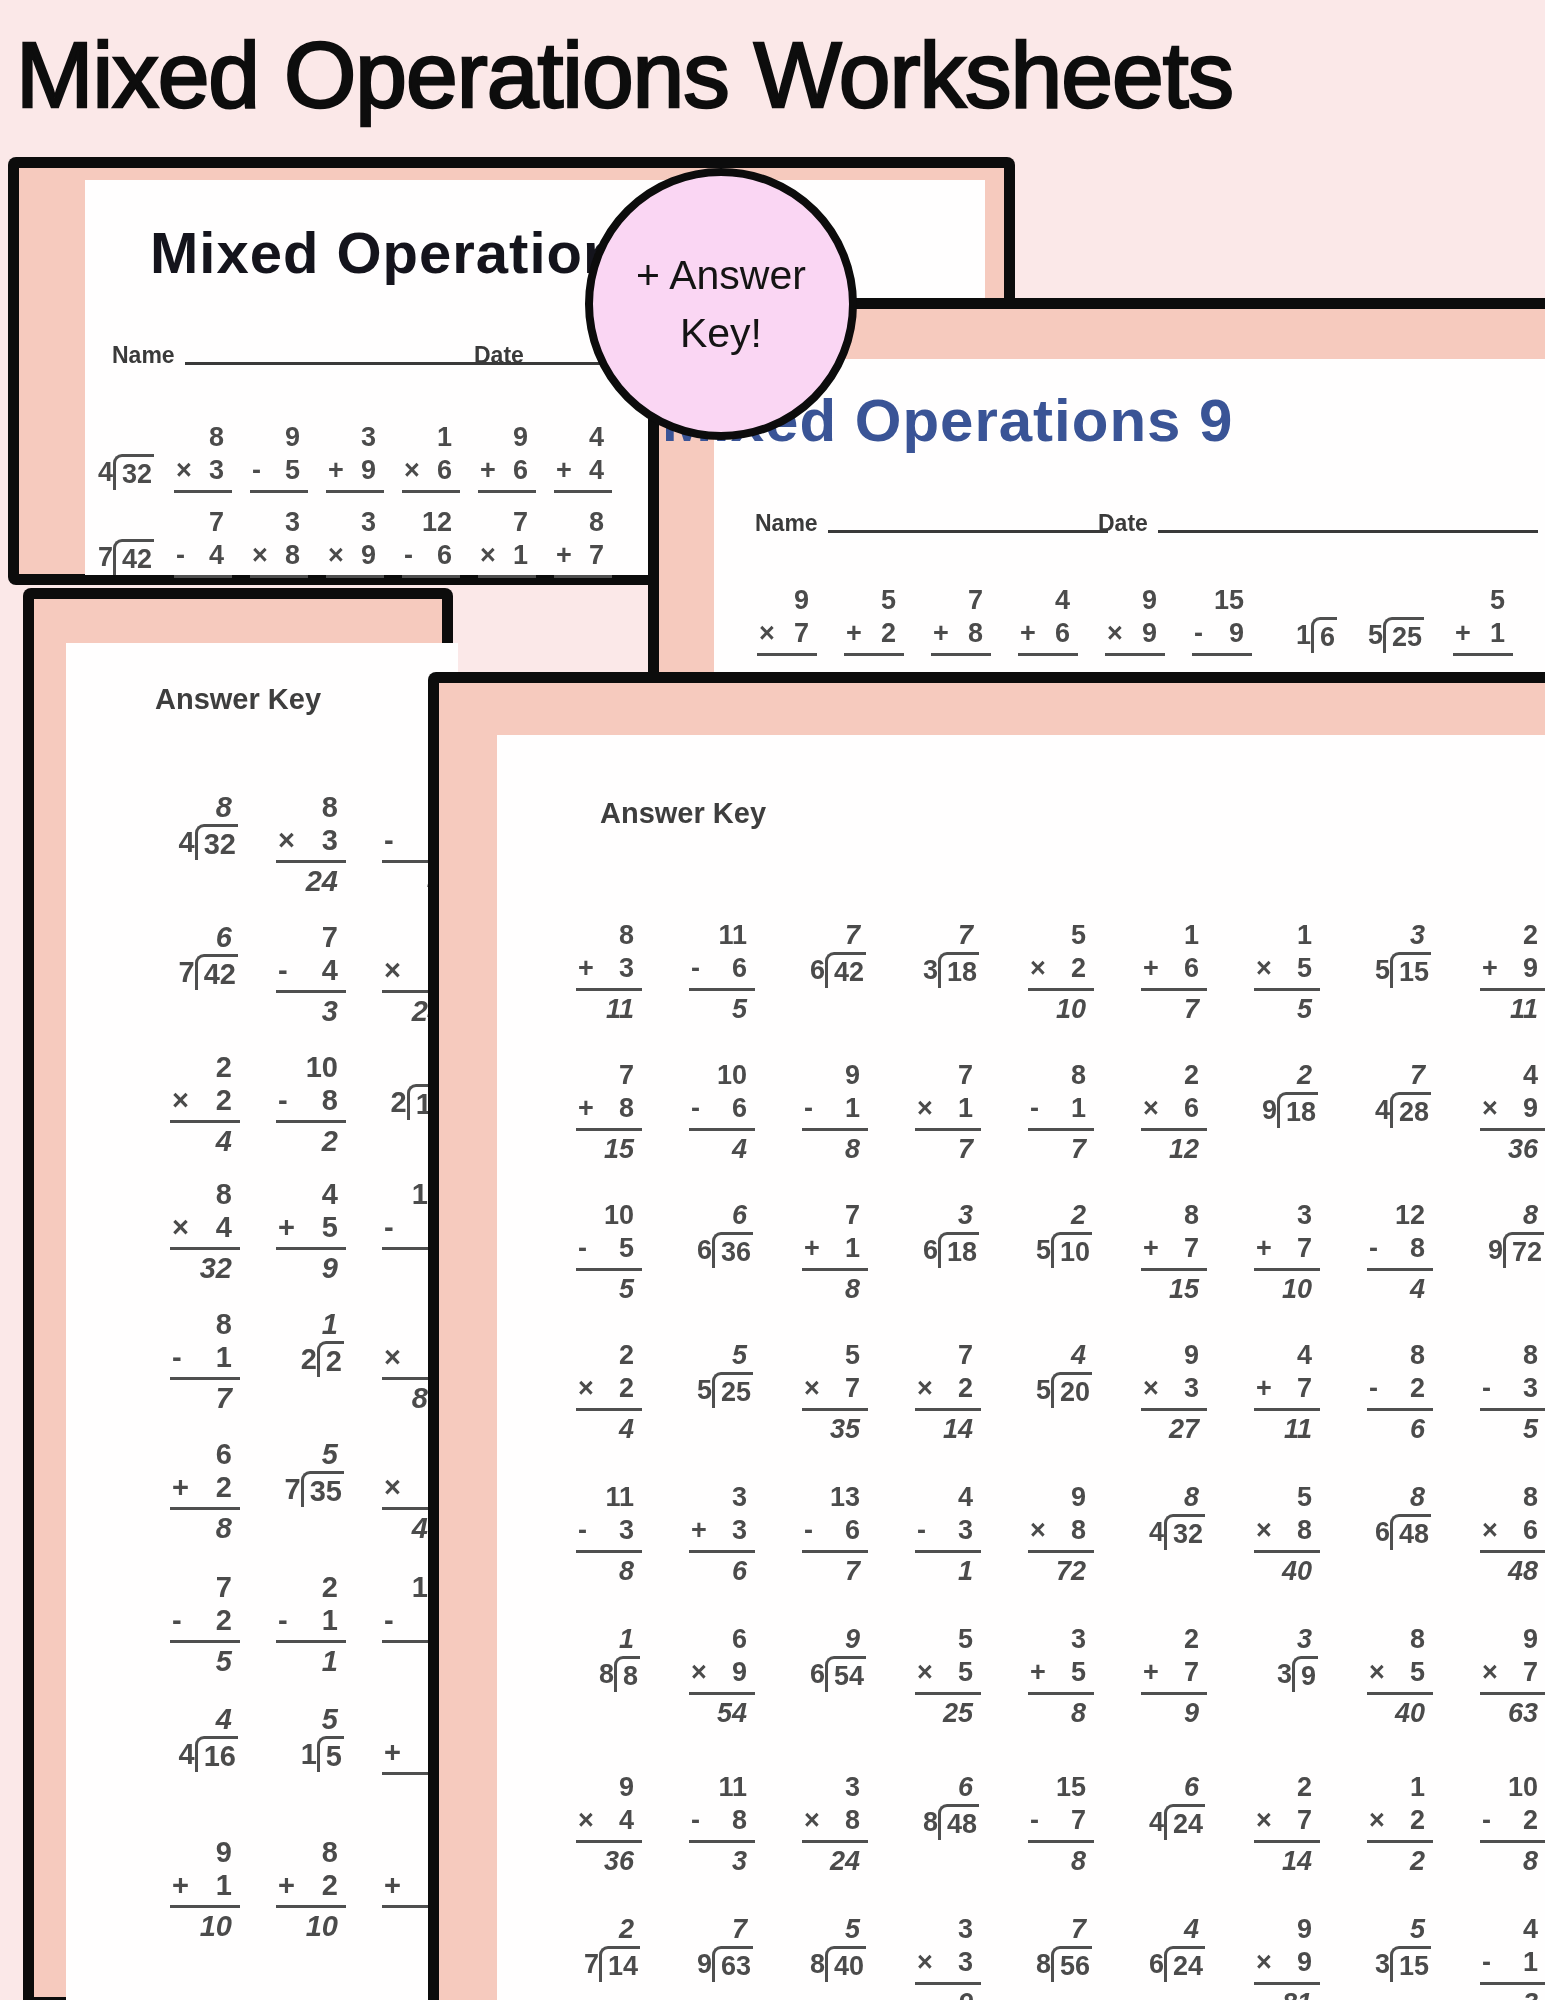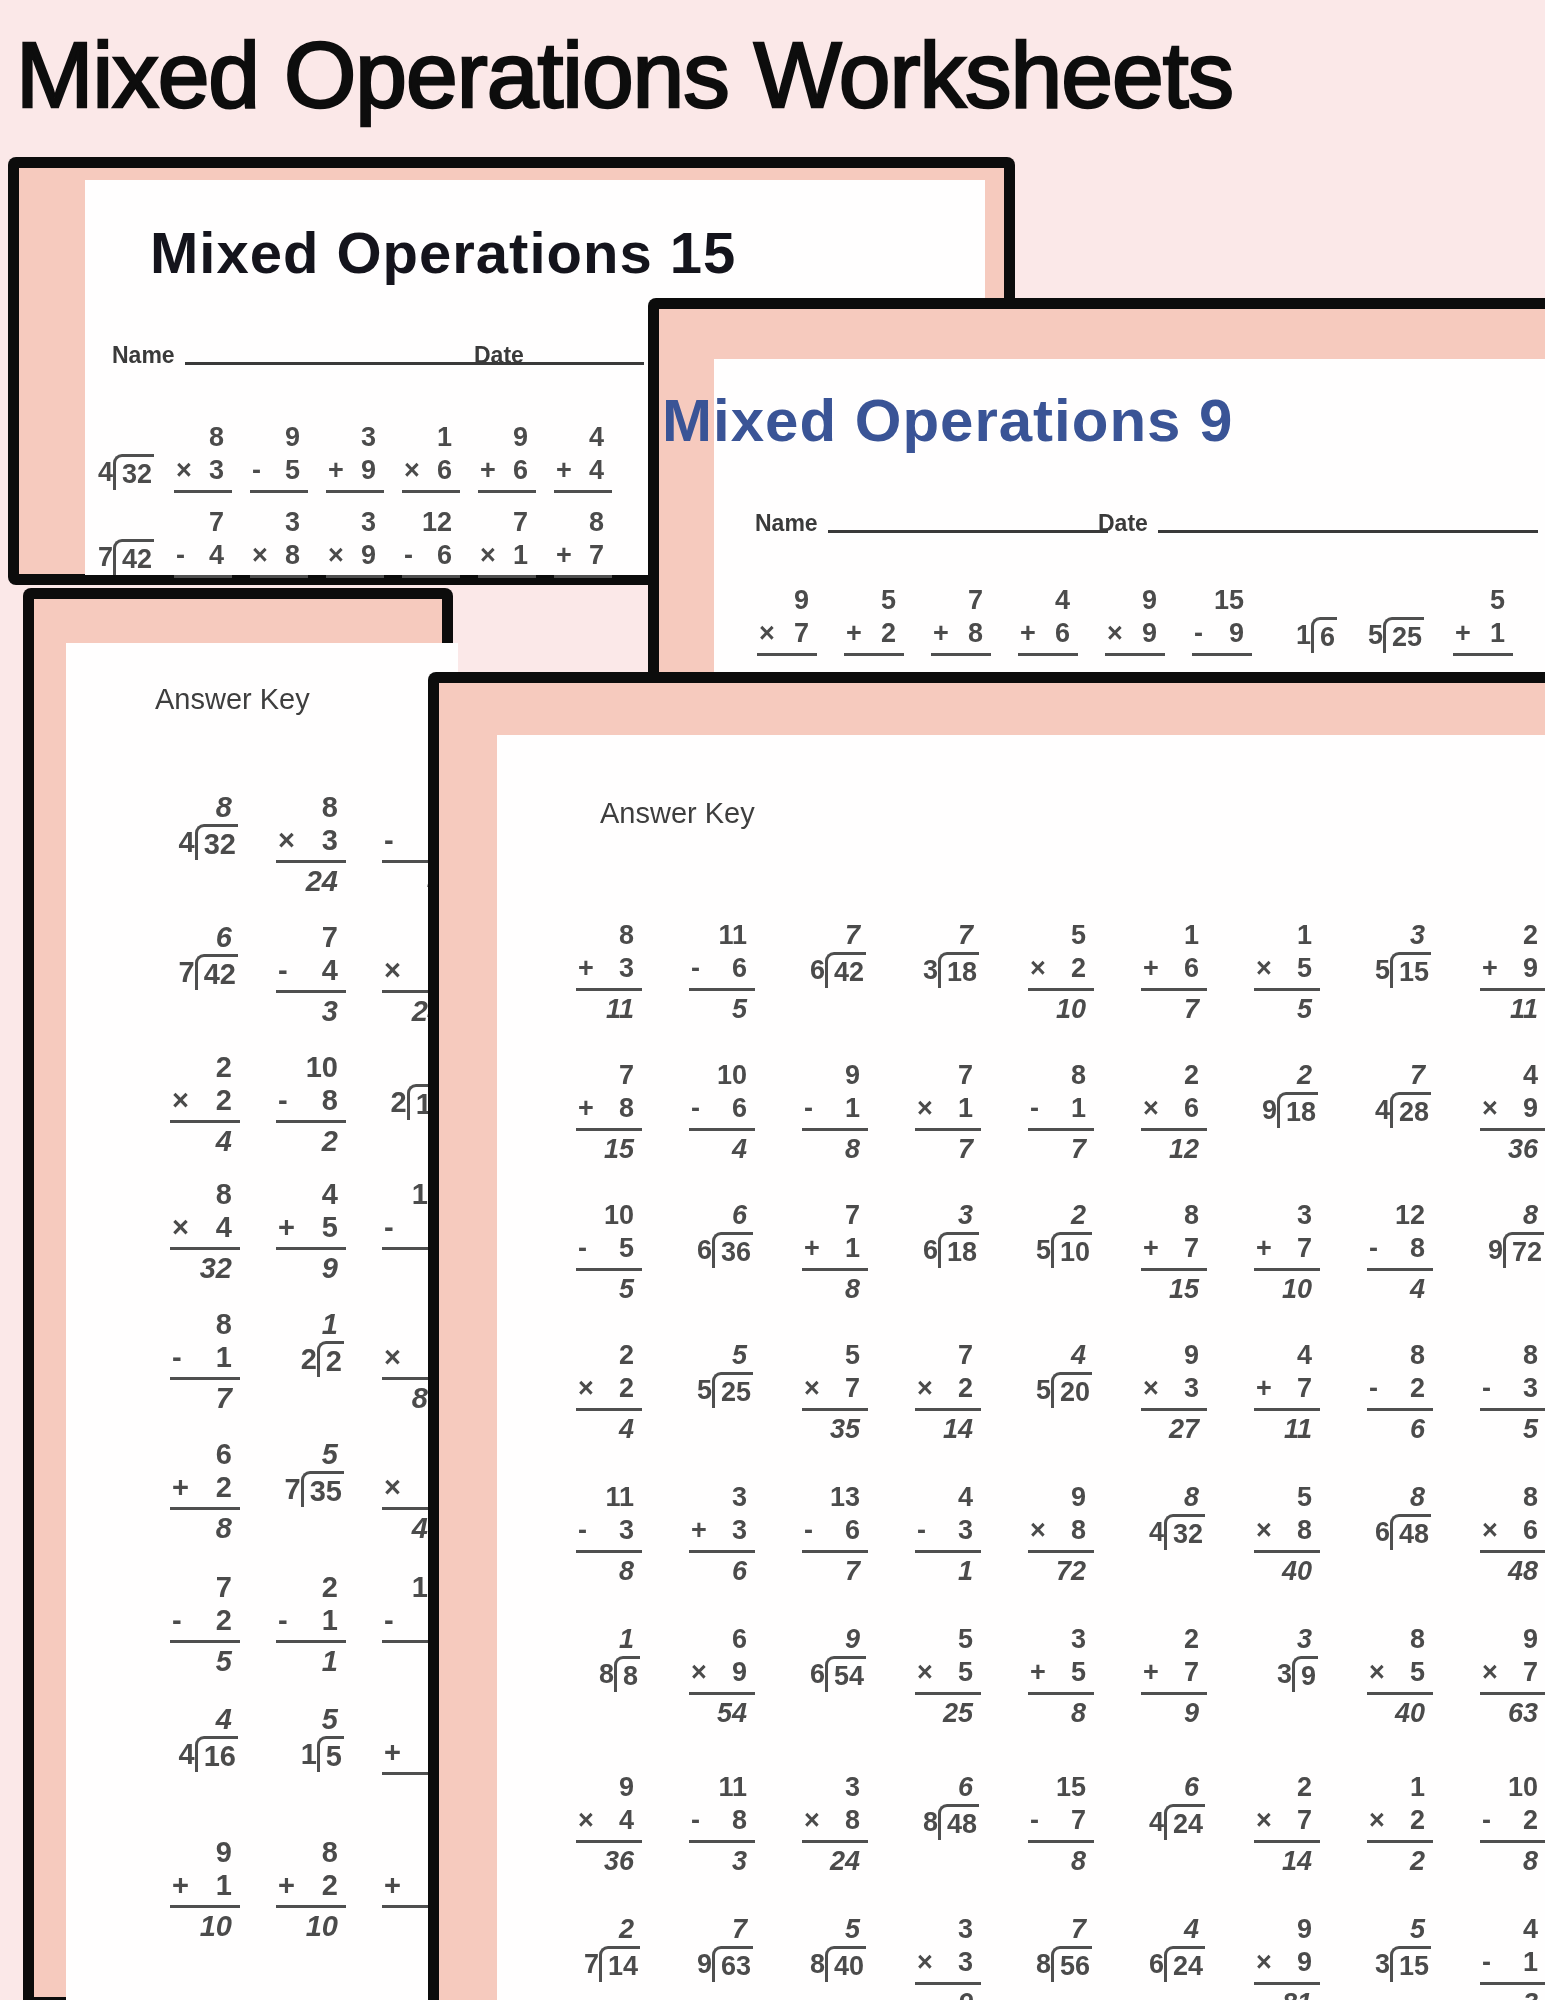--- a/index.html
+++ b/index.html
@@ -18,21 +18,21 @@
   .frame{position:absolute;inset:11px;background:#f6cabe;}
   .paper{position:absolute;background:#fffefe;}
   .sheet > *{position:absolute;}
   .frame,.paper{pointer-events:none;}
   
   .ws-title{
     margin:0;font-size:58px;font-weight:700;letter-spacing:1px;color:#14141c;
     white-space:nowrap;
   }
   .ws-title.blue{color:#3a5496;font-size:60px;}
-  .ak-title{margin:0;font-size:29px;font-weight:400;color:#3e3e3e;white-space:nowrap;text-align:right;}
+  .ak-title{margin:0;font-size:29px;font-weight:700;color:#3e3e3e;white-space:nowrap;text-align:right;}
   
   .field{display:flex;align-items:flex-start;gap:10px;font-weight:700;
          font-size:23px;color:#3a3a3a;white-space:nowrap;}
   .fline{display:inline-block;border-bottom:3px solid #3a3a3a;height:20px;}
   
   .prow{position:absolute;display:flex;}
   .prob{display:flex;flex-direction:column;color:#4b4b4b;font-weight:700;}
   .l1{height:34px;line-height:34px;text-align:right;padding-right:8px;}
   .l1.q{font-style:italic;}
   .vexpr{height:36px;line-height:33px;display:flex;justify-content:space-between;
@@ -1087,14 +1087,18 @@
           <div class="l1">4</div>
           <div class="vexpr">
             <span class="op">-</span>
             <span class="operand">1</span>
           </div>
           <div class="l3">3</div>
         </div>
       </div>
   </section>
 
+  <div class="badge" style="left:585px;top:168px;width:272px;height:272px;">
+    <div>+ Answer</div>
+    <div>Key!</div>
+  </div>
 
 </div>
 
 </body></html>

